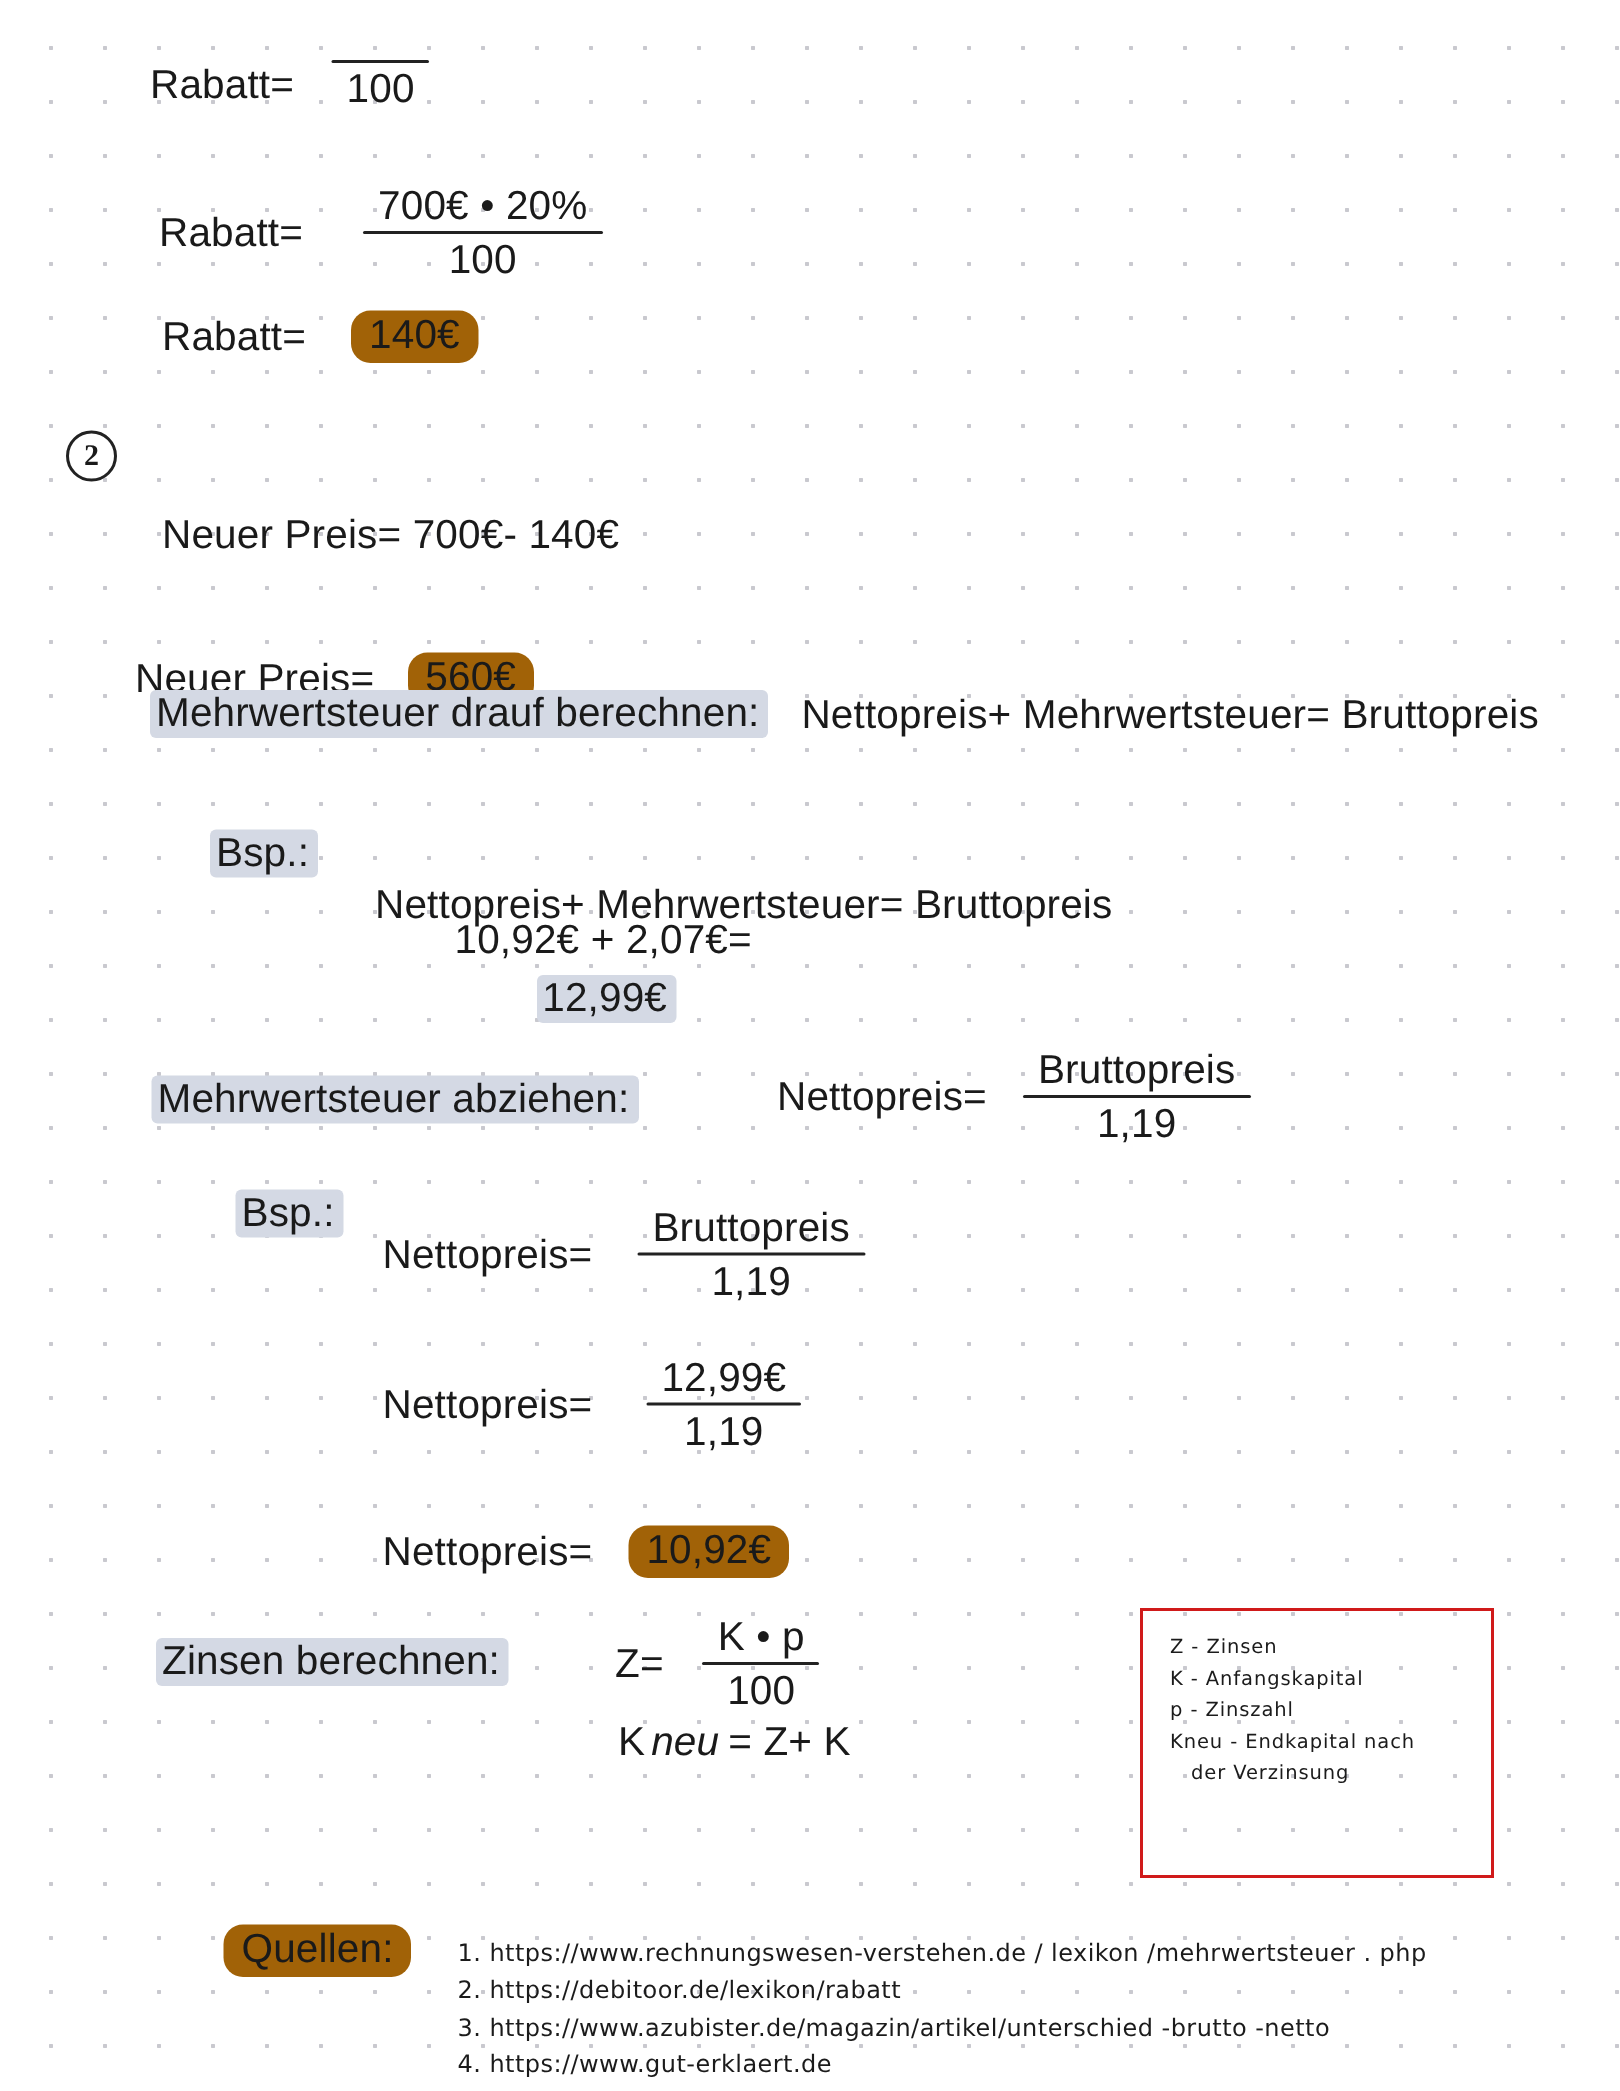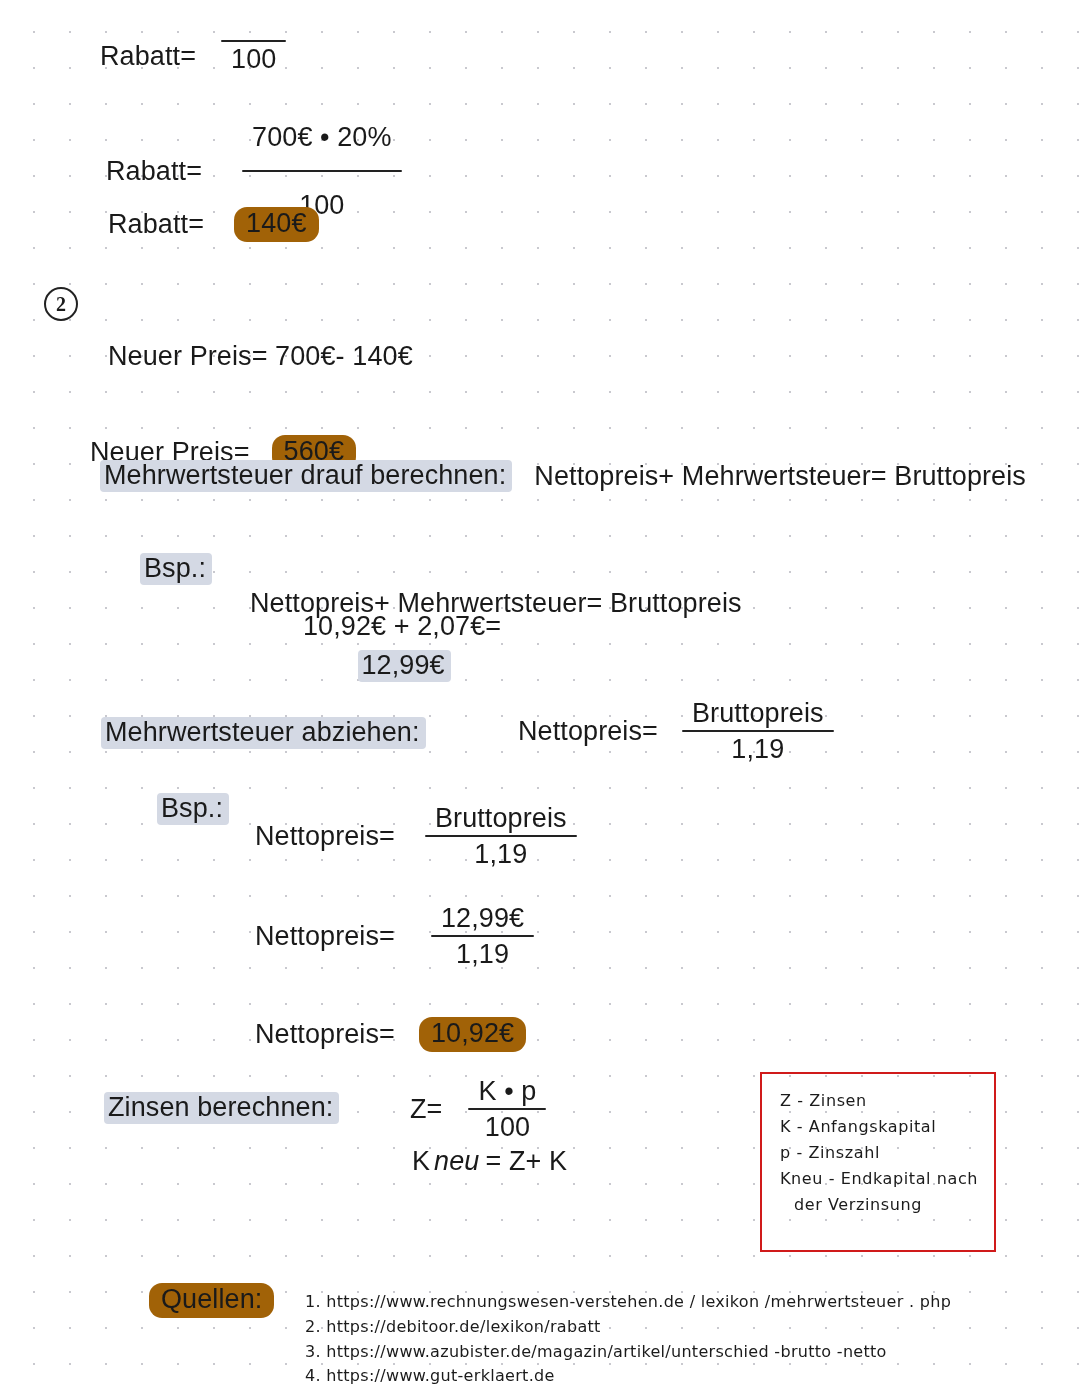--- a/index.html
+++ b/index.html
@@ -87,21 +87,21 @@
 
   
   #legend-box {
     border: 2.5px solid #d01a1a;
     background: transparent;
     padding: 14px 16px 12px 18px;
     box-sizing: border-box;
   }
   .legend-line {
     font-family: "DejaVu Sans", sans-serif;
-    font-size: 16px;
+    font-size: 13px;
     line-height: 1.62;
     color: #1b1b1b;
     white-space: nowrap;
     letter-spacing: 0.6px;
   }
   .legend-line.indent { padding-left: 14px; }
 
   
   .src-line {
     font-family: "DejaVu Sans", sans-serif;
@@ -123,21 +123,21 @@
   <div class="abs row" style="left:100px; top:40px;">
     <span class="txt txt-lg">Rabatt=</span>
     <span class="frac" style="margin-left:15px;">
       <span class="bar"></span>
       <span class="den txt txt-lg">100</span>
     </span>
   </div>
 
   <div class="abs row" style="left:106px; top:124px;">
     <span class="txt txt-lg">Rabatt=</span>
-    <span class="frac" style="margin-left:30px;gap:16px;">
+    <span class="frac" style="margin-left:30px;">
       <span class="num txt txt-lg">700€ • 20%</span>
       <span class="bar"></span>
       <span class="den txt txt-lg">100</span>
     </span>
   </div>
 
   <div class="abs row" style="left:108px; top:207px;">
     <span class="txt txt-lg">Rabatt=</span>
     <span class="txt txt-lg hl" style="margin-left:20px;">140€</span>
   </div>

